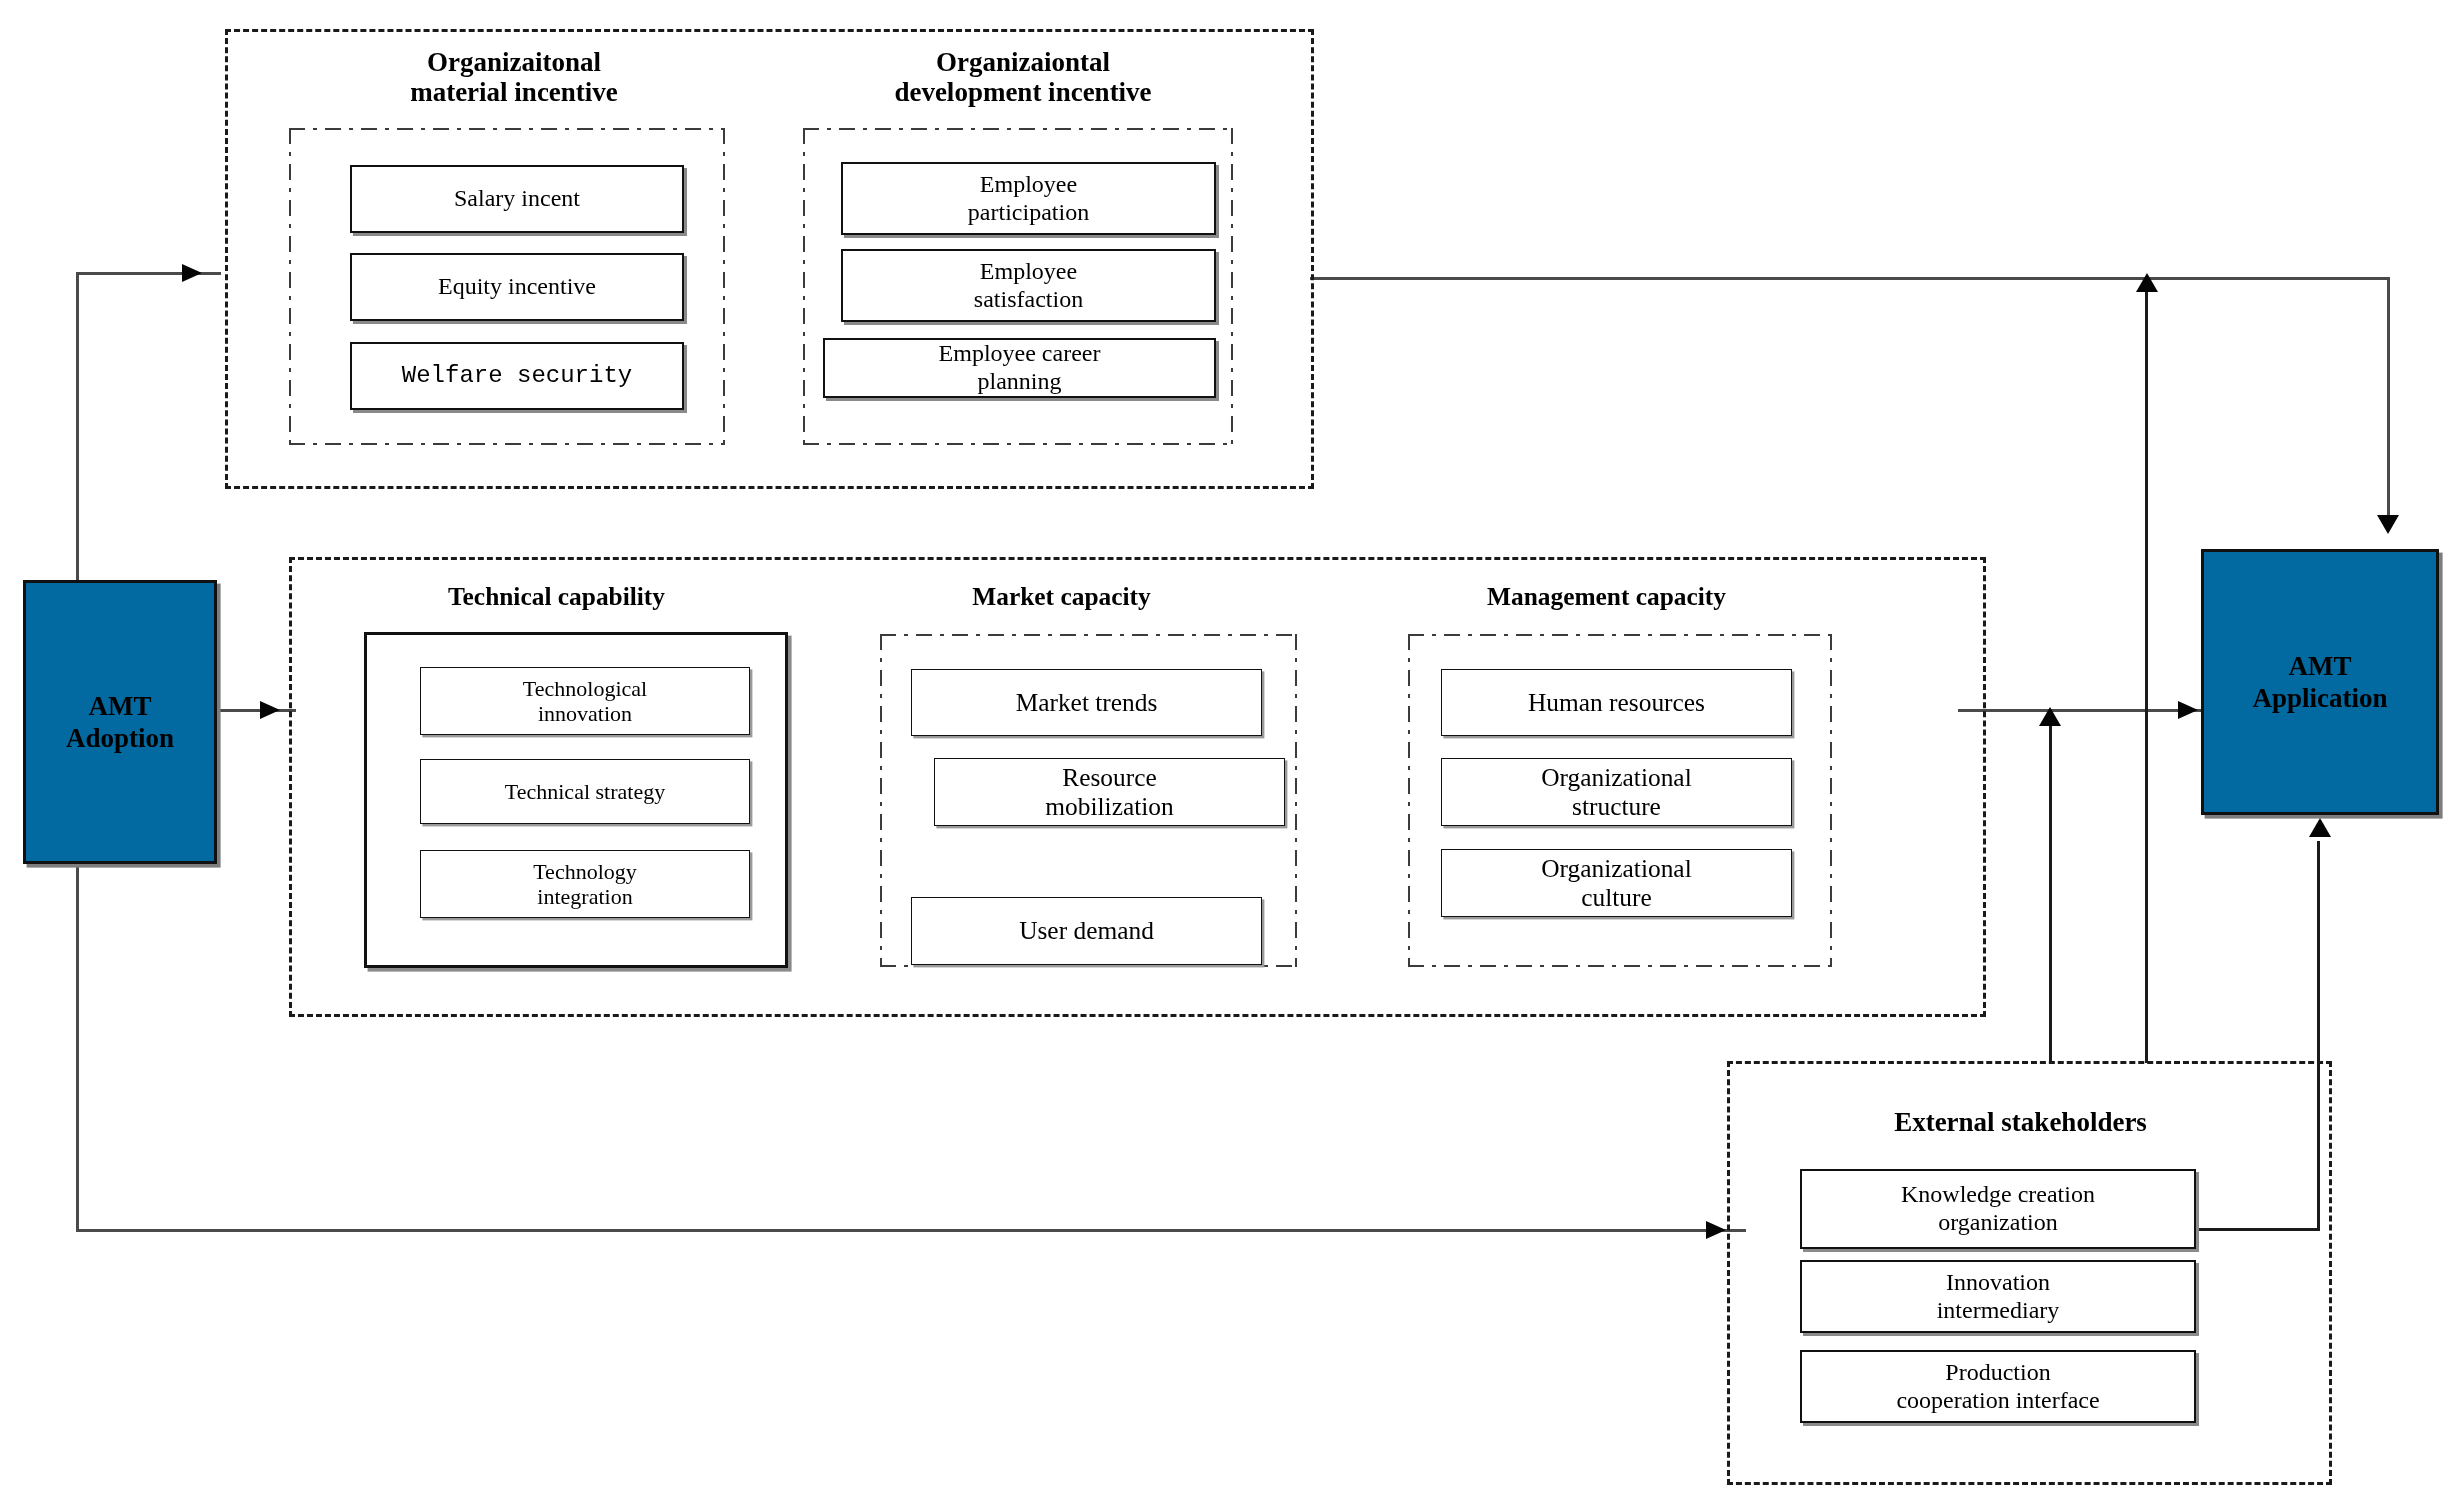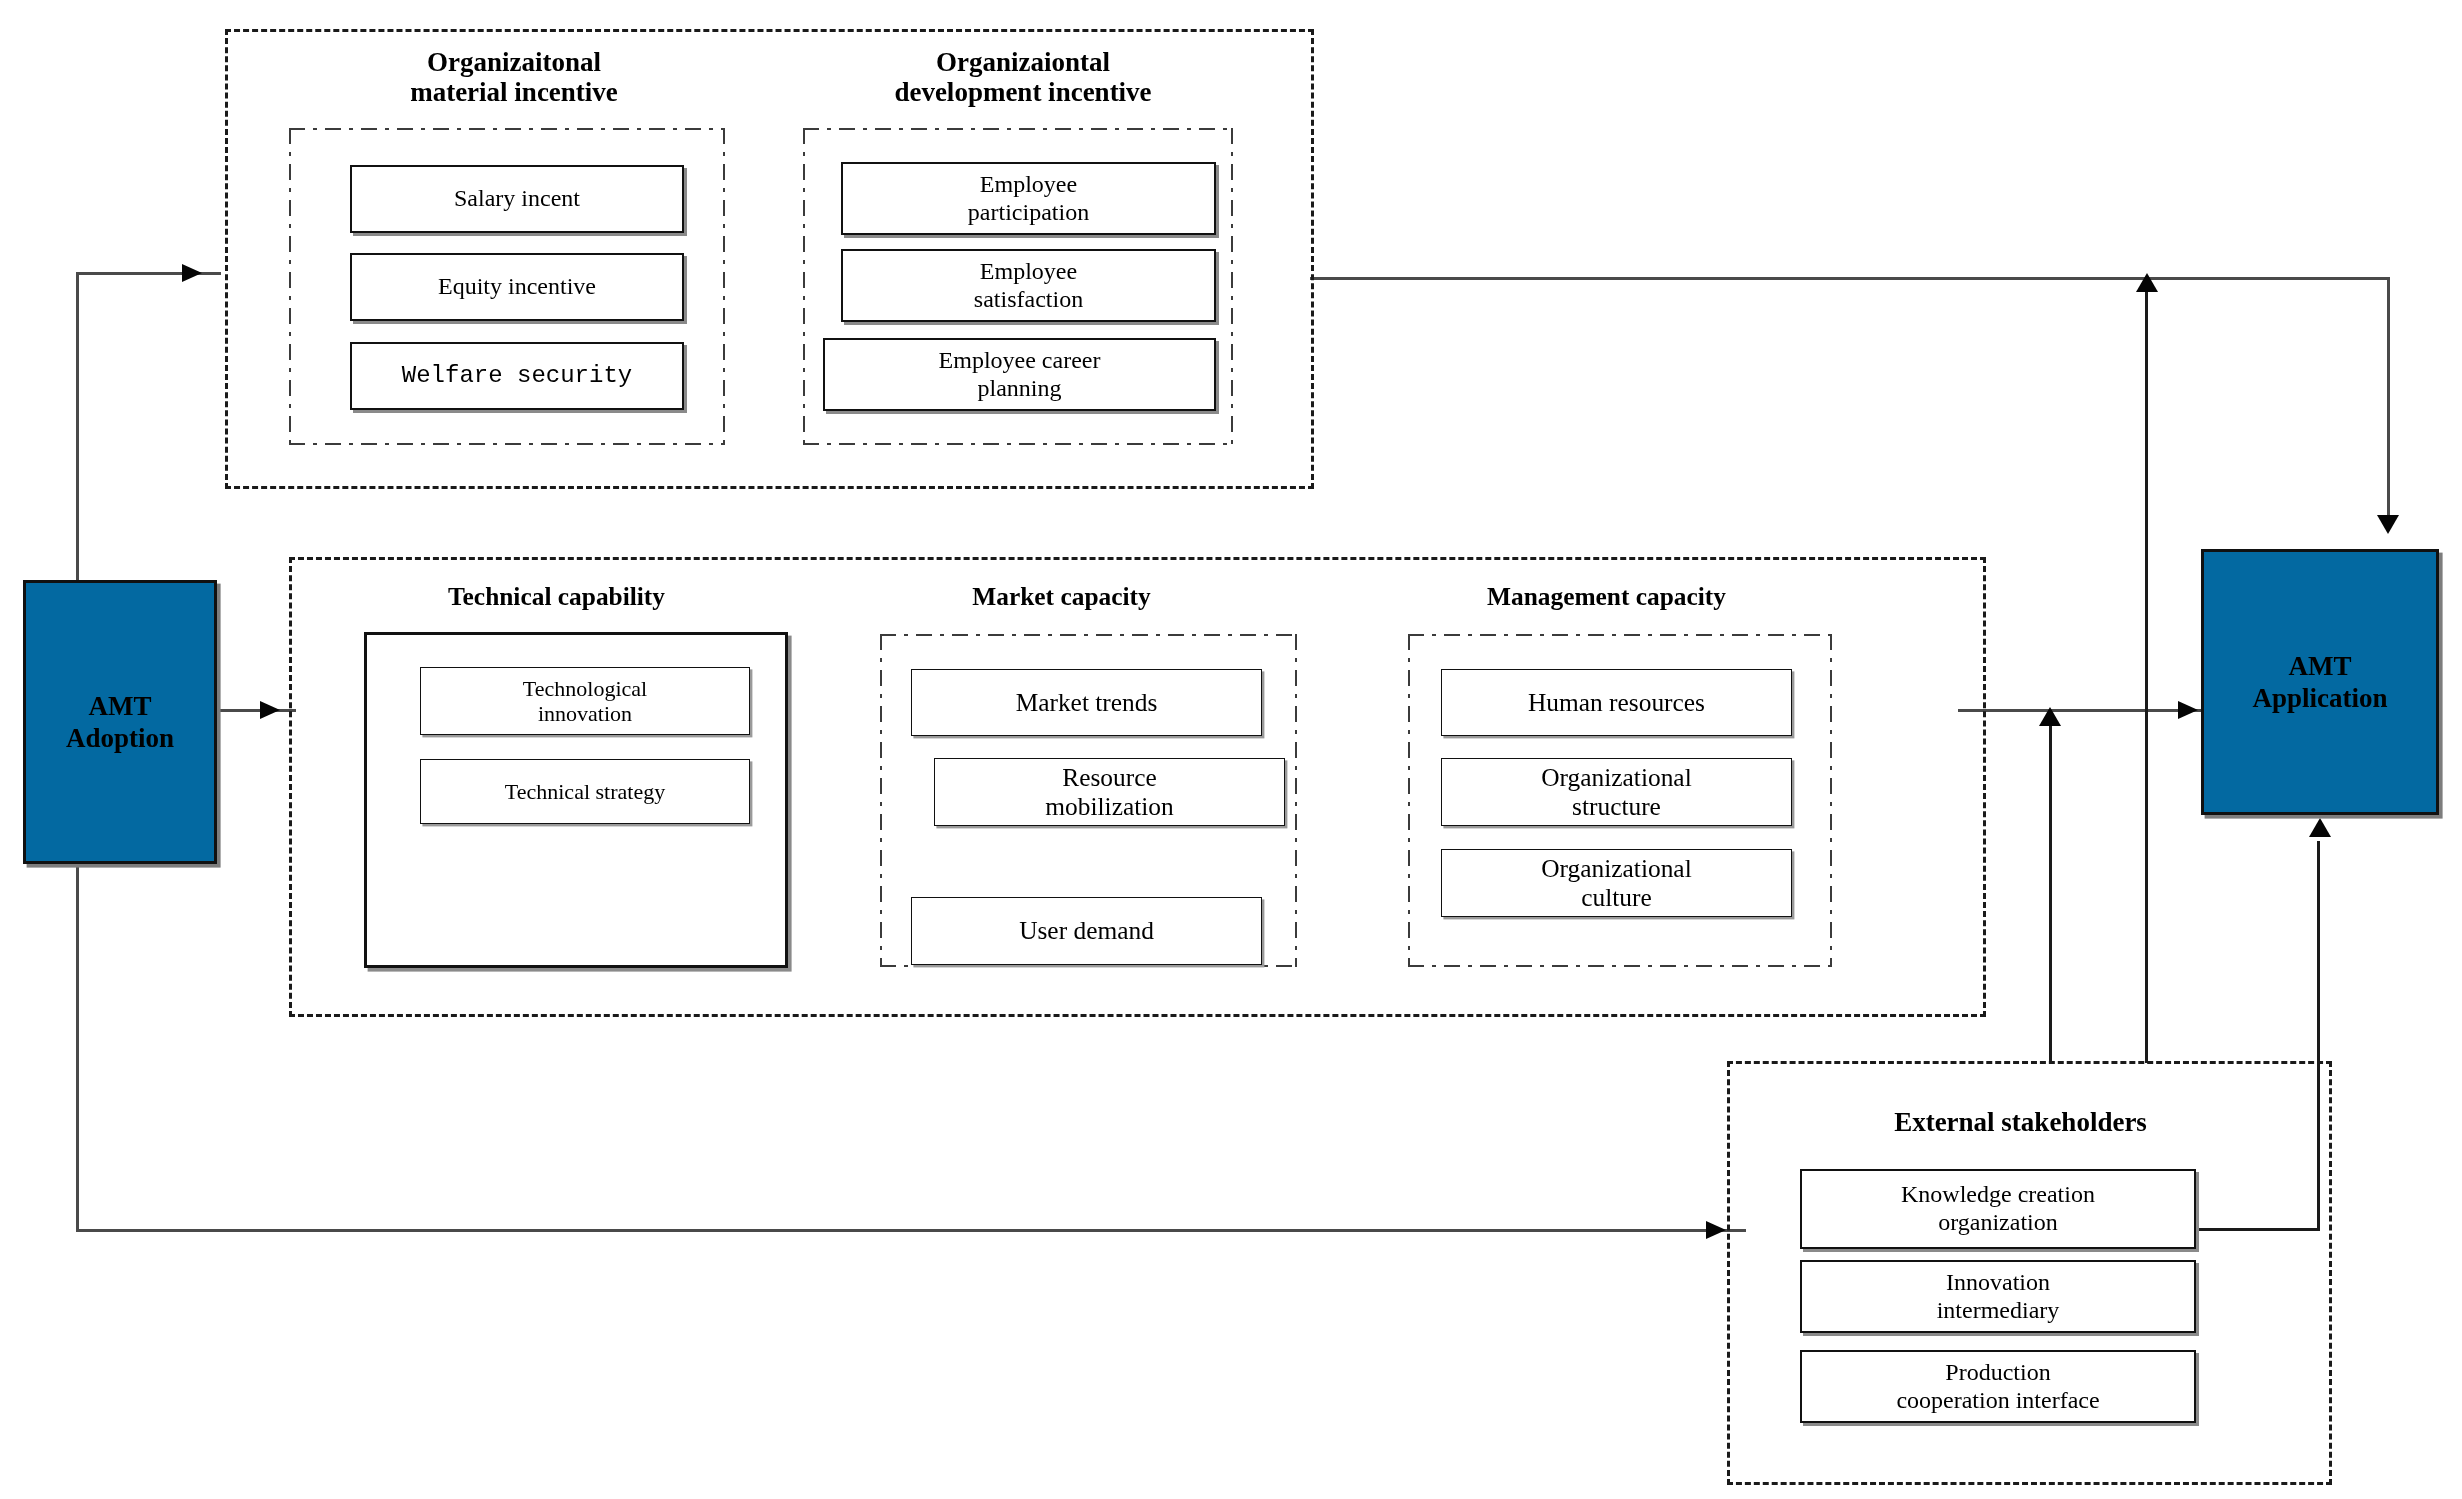--- a/index.html
+++ b/index.html
@@ -129,36 +129,40 @@
 
   <div class="abs dashdot-box" style="left:803px;top:128px;width:430px;height:317px;"></div>
   <div class="node" style="left:841px;top:162px;width:375px;height:73px;font-size:24px;">
     <span style="white-space:pre-line;">Employee
 participation</span>
   </div>
   <div class="node" style="left:841px;top:249px;width:375px;height:73px;font-size:24px;">
     <span style="white-space:pre-line;">Employee
 satisfaction</span>
   </div>
-  <div class="node" style="left:823px;top:338px;width:393px;height:73px;font-size:24px;">
+  <div class="node" style="left:823px;top:338px;width:393px;height:60px;font-size:24px;">
     <span style="white-space:pre-line;">Employee career
 planning</span>
   </div>
 
   <div class="abs dash-box" style="left:289px;top:557px;width:1697px;height:460px;"></div>
 
   <div class="grp-title" style="left:363px;top:582px;width:387px;font-size:25.4px;">Technical capability</div>
   <div class="solid-wrap" style="left:364px;top:632px;width:424px;height:336px;"></div>
   <div class="node thin" style="left:420px;top:667px;width:330px;height:68px;font-size:22px;">
     <span style="white-space:pre-line;">Technological
 innovation</span>
   </div>
   <div class="node thin" style="left:420px;top:759px;width:330px;height:65px;font-size:22px;">
     <span style="white-space:pre-line;">Technical strategy</span>
   </div>
+  <div class="node thin" style="left:420px;top:850px;width:330px;height:68px;font-size:22px;">
+    <span style="white-space:pre-line;">Technology
+integration</span>
+  </div>
 
   <div class="grp-title" style="left:868px;top:582px;width:387px;font-size:25.4px;">Market capacity</div>
   <div class="abs dashdot-box" style="left:880px;top:634px;width:417px;height:333px;"></div>
   <div class="node thin" style="left:911px;top:669px;width:351px;height:67px;font-size:25.4px;">
     <span style="white-space:pre-line;">Market trends</span>
   </div>
   <div class="node thin" style="left:934px;top:758px;width:351px;height:68px;font-size:25.4px;">
     <span style="white-space:pre-line;">Resource
 mobilization</span>
   </div>

